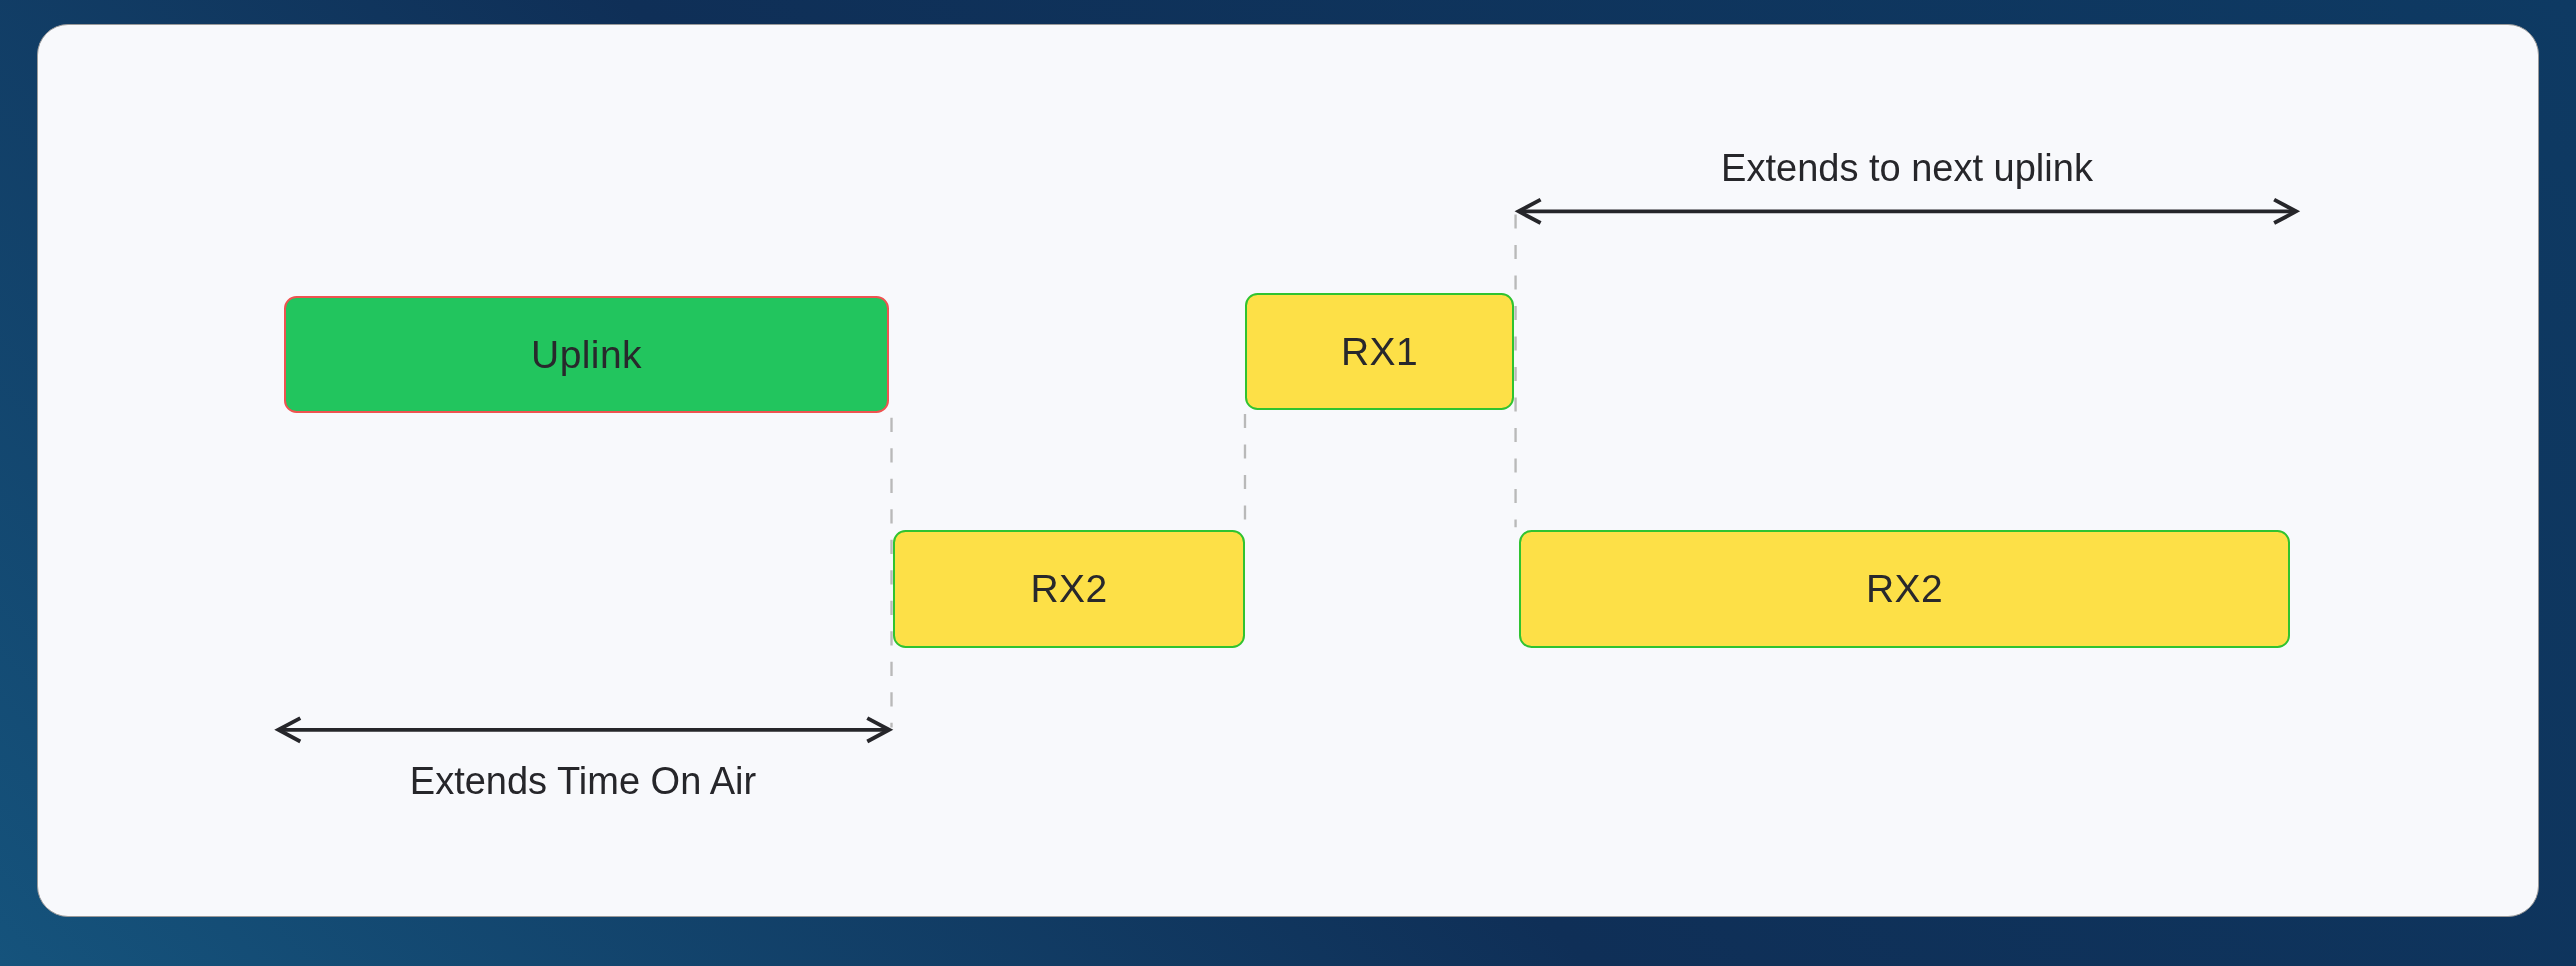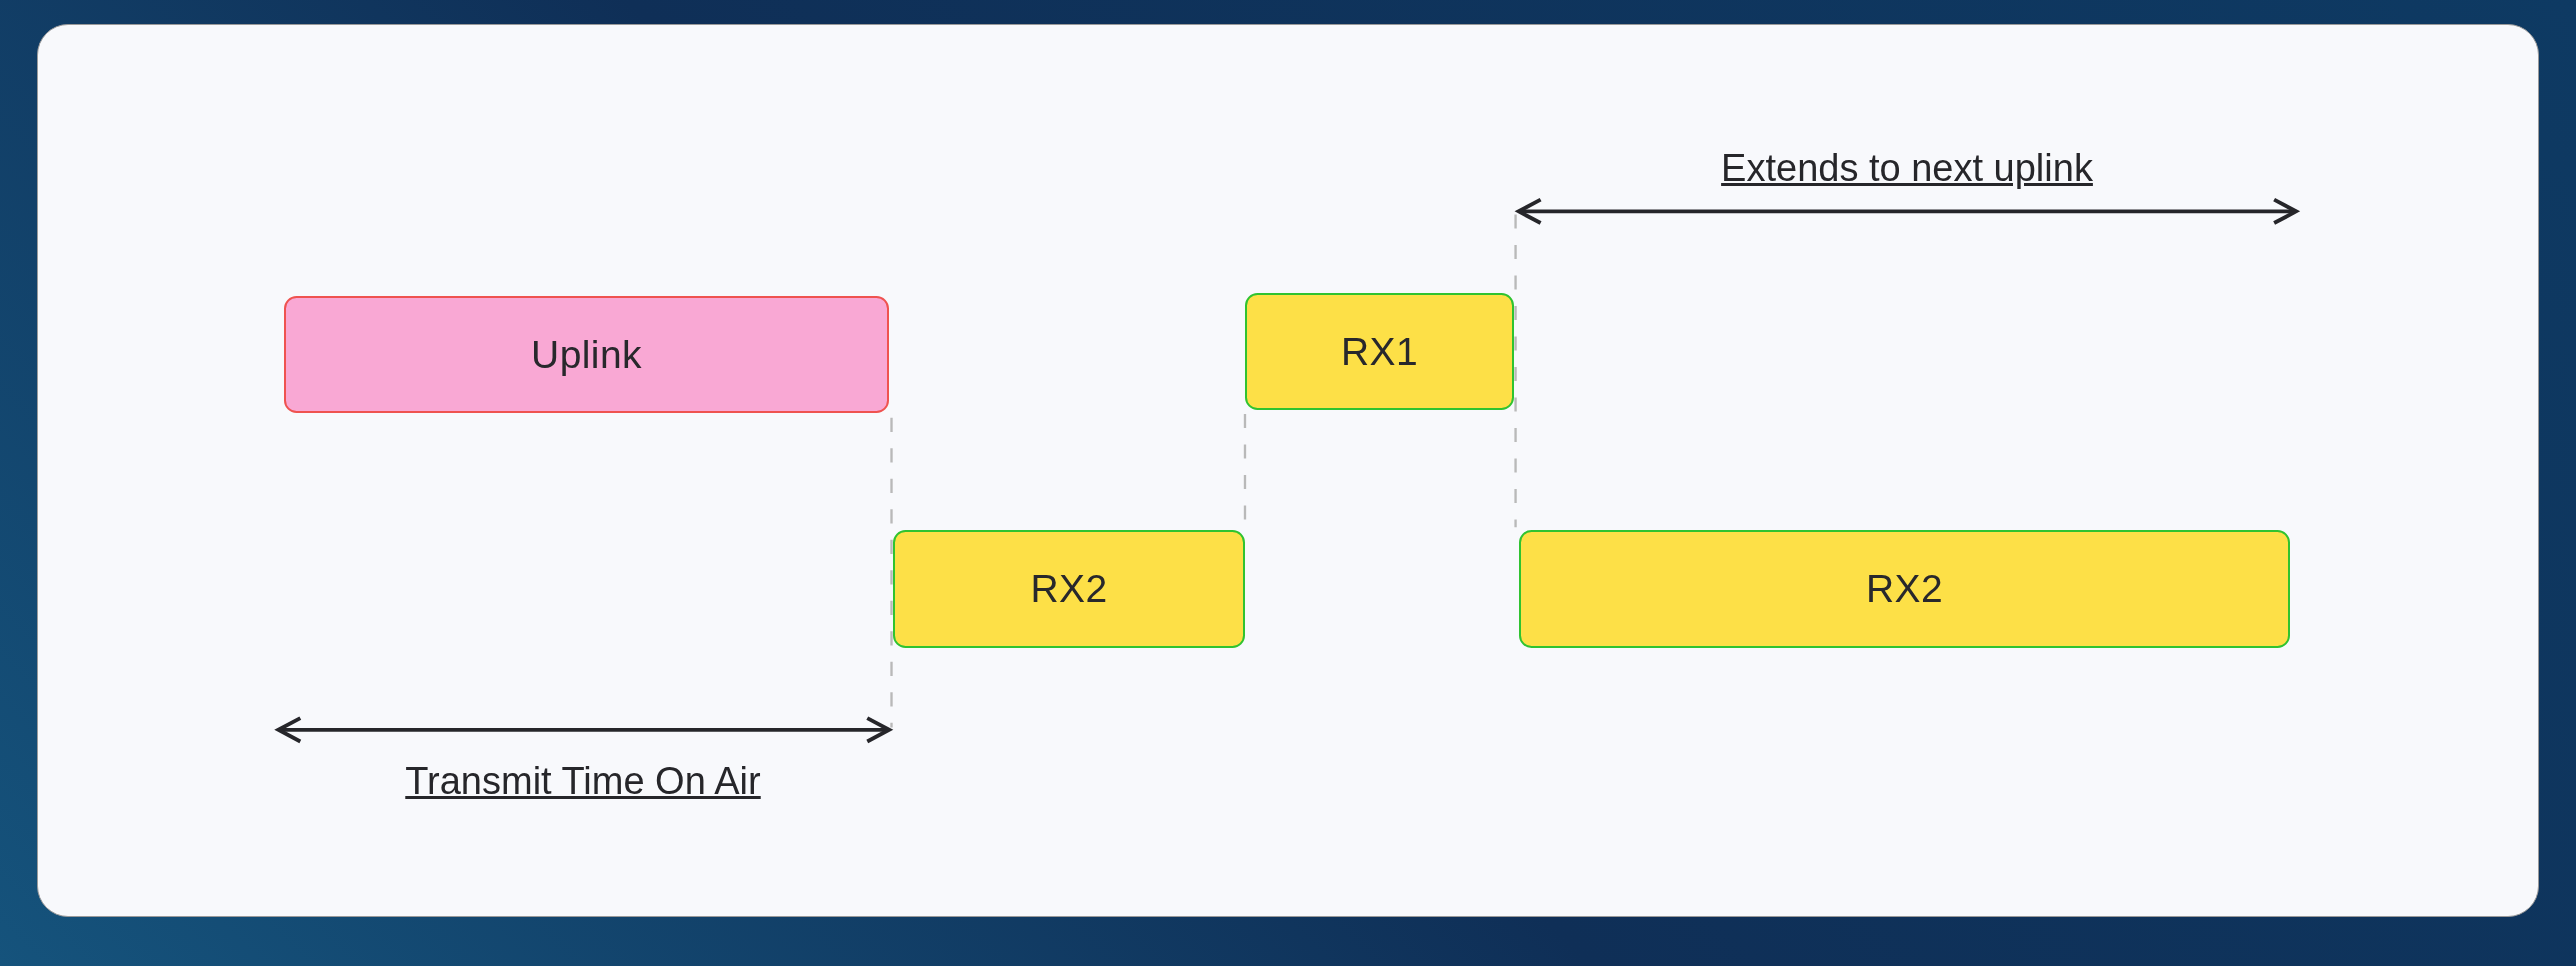--- a/index.html
+++ b/index.html
@@ -28,39 +28,38 @@
     position: absolute;
     display: flex;
     align-items: center;
     justify-content: center;
     border-radius: 12.5px;
     font-size: 39px;
     color: #28282c;
     letter-spacing: 0.4px;
   }
   .node.uplink {
-    background: #f9a8d4;
+    background: #22c55e;
     border: 2.3px solid #ef5350;
   }
   .node.rx {
     background: #fde047;
     border: 2.3px solid #30c330;
   }
   #node-uplink        { left: 284px;  top: 296px; width: 605px; height: 117px; }
   #node-rx1           { left: 1245px; top: 293px; width: 269px; height: 117px; }
   #node-rx2-first     { left: 893px; top: 530px; width: 352px; height: 118px; }
   #node-rx2-extended  { left: 1519px; top: 530px; width: 771px; height: 118px; }
   .annotation {
     position: absolute;
     transform: translateX(-50%);
     white-space: nowrap;
     font-size: 38px;
     line-height: 1;
     color: #26262a;
-    text-decoration: underline;
   }
   #ann-extends { left: 1907px; top: 149px; }
   #ann-toa     { left: 583px;  top: 762px; }
   .arrow   { stroke: #26262a; stroke-width: 5; fill: none; }
   .dashed  { stroke: #b9b9b9; stroke-width: 3; fill: none; stroke-dasharray: 18 21; }
 </style>
 </head>
 <body>
 
 <div class="canvas"></div>
@@ -95,14 +94,14 @@
 <div id="node-rx2-first" class="node rx">
   <span>RX2</span>
 </div>
 
 <div id="node-rx2-extended" class="node rx">
   <span>RX2</span>
 </div>
 
 <div id="ann-extends" class="annotation">Extends to next uplink</div>
 
-<div id="ann-toa" class="annotation">Transmit Time On Air</div>
+<div id="ann-toa" class="annotation">Extends Time On Air</div>
 
 
 </body></html>

